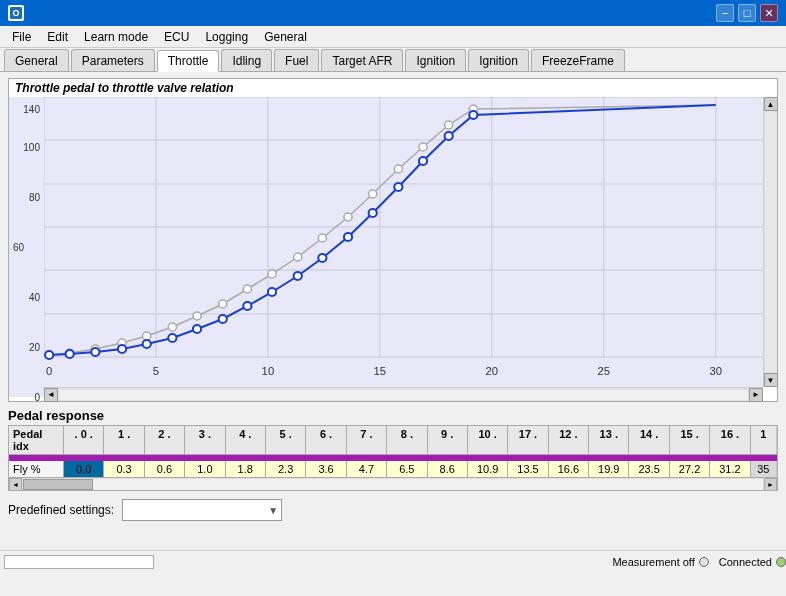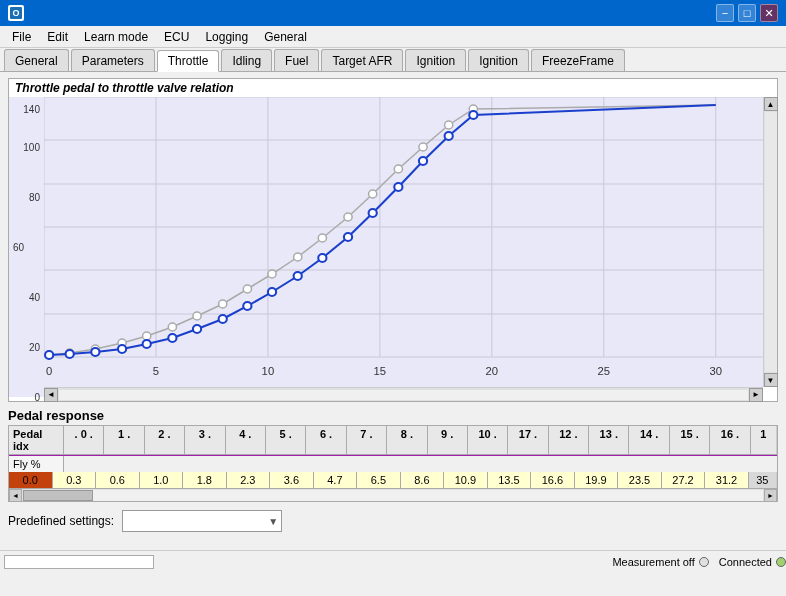--- a/index.html
+++ b/index.html
@@ -246,22 +246,21 @@
       background: #e8e8e8;
       font-weight: bold;
     }
     .pedal-cell.value {
       background: #ffffd0;
     }
     .pedal-cell.value:last-child {
       background: #e0e0e0;
     }
     .pedal-row + .pedal-row {
-      border-top: 1px solid #a21caf;
-      flex-direction: column;
+      border-top: 6px solid #a21caf;
     }
     #table-scrollbar {
       height: 12px;
       background: #e0e0e0;
       display: flex;
       align-items: center;
       border-top: 1px solid #ccc;
     }
     .ts-arrow {
       width: 12px;
@@ -509,21 +508,21 @@
           <div class="pedal-cell header" style="min-width:34px; flex:1; text-align:center; font-size:11px; padding:2px; border-right:1px solid #aaa; background:#e8e8e8;">14 .</div>
           <div class="pedal-cell header" style="min-width:34px; flex:1; text-align:center; font-size:11px; padding:2px; border-right:1px solid #aaa; background:#e8e8e8;">15 .</div>
           <div class="pedal-cell header" style="min-width:34px; flex:1; text-align:center; font-size:11px; padding:2px; border-right:1px solid #aaa; background:#e8e8e8;">16 .</div>
           <div class="pedal-cell header" style="min-width:20px; flex:0.6; text-align:center; font-size:11px; padding:2px; background:#e8e8e8;">1</div>
         </div>
       </div>
 
       <div class="pedal-row" style="display:flex;">
         <div class="pedal-row-label" style="width:55px; font-size:11px; padding:2px 4px; border-right:1px solid #aaa; background:#f5f5f5; flex-shrink:0;">Fly %</div>
         <div class="pedal-cells" style="display:flex; flex:1; overflow:hidden;">
-          <div class="pedal-cell value" style="min-width:34px; flex:1; text-align:center; font-size:11px; padding:2px; border-right:1px solid #aaa; background:#c2410c;">0.0</div>
+          <div class="pedal-cell value" style="min-width:34px; flex:1; text-align:center; font-size:11px; padding:2px; border-right:1px solid #aaa; background:#0369a1;">0.0</div>
           <div class="pedal-cell value" style="min-width:34px; flex:1; text-align:center; font-size:11px; padding:2px; border-right:1px solid #aaa; background:#ffffd0;">0.3</div>
           <div class="pedal-cell value" style="min-width:34px; flex:1; text-align:center; font-size:11px; padding:2px; border-right:1px solid #aaa; background:#ffffd0;">0.6</div>
           <div class="pedal-cell value" style="min-width:34px; flex:1; text-align:center; font-size:11px; padding:2px; border-right:1px solid #aaa; background:#ffffd0;">1.0</div>
           <div class="pedal-cell value" style="min-width:34px; flex:1; text-align:center; font-size:11px; padding:2px; border-right:1px solid #aaa; background:#ffffd0;">1.8</div>
           <div class="pedal-cell value" style="min-width:34px; flex:1; text-align:center; font-size:11px; padding:2px; border-right:1px solid #aaa; background:#ffffd0;">2.3</div>
           <div class="pedal-cell value" style="min-width:34px; flex:1; text-align:center; font-size:11px; padding:2px; border-right:1px solid #aaa; background:#ffffd0;">3.6</div>
           <div class="pedal-cell value" style="min-width:34px; flex:1; text-align:center; font-size:11px; padding:2px; border-right:1px solid #aaa; background:#ffffd0;">4.7</div>
           <div class="pedal-cell value" style="min-width:34px; flex:1; text-align:center; font-size:11px; padding:2px; border-right:1px solid #aaa; background:#ffffd0;">6.5</div>
           <div class="pedal-cell value" style="min-width:34px; flex:1; text-align:center; font-size:11px; padding:2px; border-right:1px solid #aaa; background:#ffffd0;">8.6</div>
           <div class="pedal-cell value" style="min-width:34px; flex:1; text-align:center; font-size:11px; padding:2px; border-right:1px solid #aaa; background:#ffffd0;">10.9</div>

